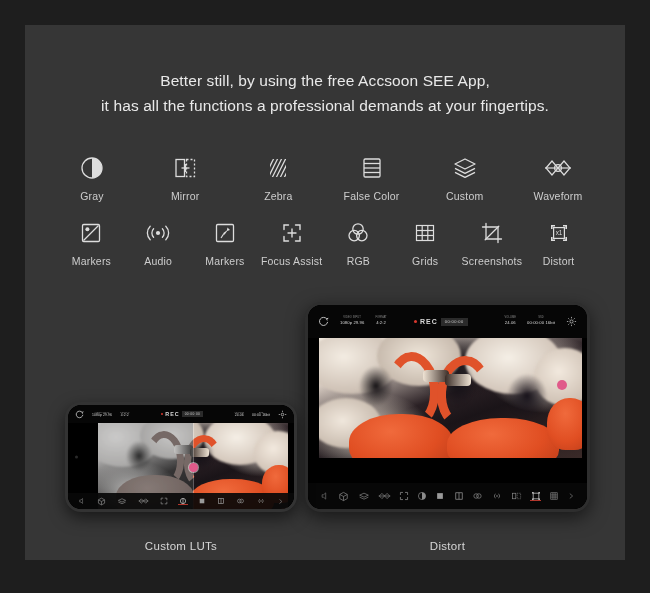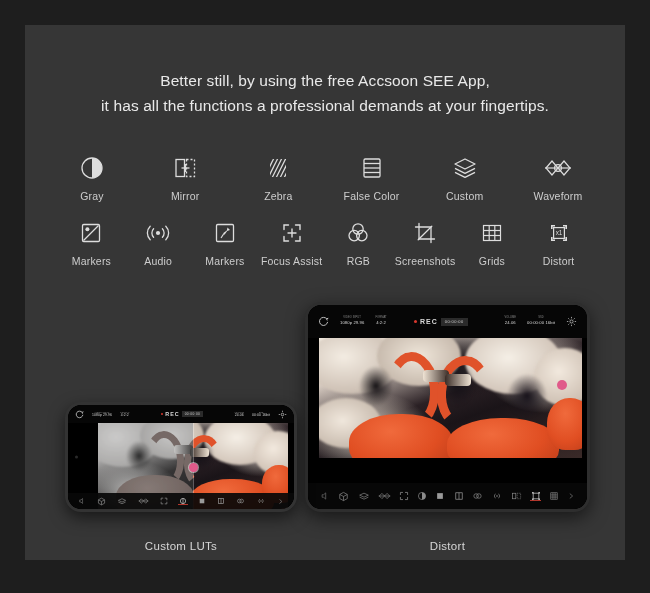--- a/index.html
+++ b/index.html
@@ -371,43 +371,43 @@
                 <circle cx="16.8" cy="14.6" r="5.2"></circle>
               </g>
             </svg>
           </span>
           <span class="icon-label">RGB</span>
         </div>
 
         <div class="icon-cell">
           <span class="icon-glyph">
             <svg width="24" height="24" viewBox="0 0 24 24">
-              <g fill="none" stroke="#ddd" stroke-width="1.3" stroke-linecap="round">
-                <path d="M6 2.5 L6 18 L21.5 18"></path>
-                <path d="M2.5 6 L18 6 L18 21.5"></path>
-                <line x1="5.2" y1="18.8" x2="18.8" y2="5.2"></line>
-              </g>
-            </svg>
-          </span>
-          <span class="icon-label">Screenshots</span>
-        </div>
-
-        <div class="icon-cell">
-          <span class="icon-glyph">
-            <svg width="24" height="24" viewBox="0 0 24 24">
               <g fill="none" stroke="#ddd" stroke-width="1.2">
                 <rect x="3.5" y="4.5" width="17" height="15"></rect>
                 <line x1="9.2" y1="4.5" x2="9.2" y2="19.5"></line>
                 <line x1="14.8" y1="4.5" x2="14.8" y2="19.5"></line>
                 <line x1="3.5" y1="9.5" x2="20.5" y2="9.5"></line>
                 <line x1="3.5" y1="14.5" x2="20.5" y2="14.5"></line>
               </g>
             </svg>
           </span>
           <span class="icon-label">Grids</span>
+        </div>
+
+        <div class="icon-cell">
+          <span class="icon-glyph">
+            <svg width="24" height="24" viewBox="0 0 24 24">
+              <g fill="none" stroke="#ddd" stroke-width="1.3" stroke-linecap="round">
+                <path d="M6 2.5 L6 18 L21.5 18"></path>
+                <path d="M2.5 6 L18 6 L18 21.5"></path>
+                <line x1="5.2" y1="18.8" x2="18.8" y2="5.2"></line>
+              </g>
+            </svg>
+          </span>
+          <span class="icon-label">Screenshots</span>
         </div>
 
         <div class="icon-cell">
           <span class="icon-glyph">
             <svg width="24" height="24" viewBox="0 0 24 24">
               <g fill="#ddd">
                 <path d="M4 4 h4 v1.6 h-2.4 v2.4 h-1.6 z"></path>
                 <path d="M20 4 h-4 v1.6 h2.4 v2.4 h1.6 z"></path>
                 <path d="M4 20 h4 v-1.6 h-2.4 v-2.4 h-1.6 z"></path>
                 <path d="M20 20 h-4 v-1.6 h2.4 v-2.4 h1.6 z"></path>

